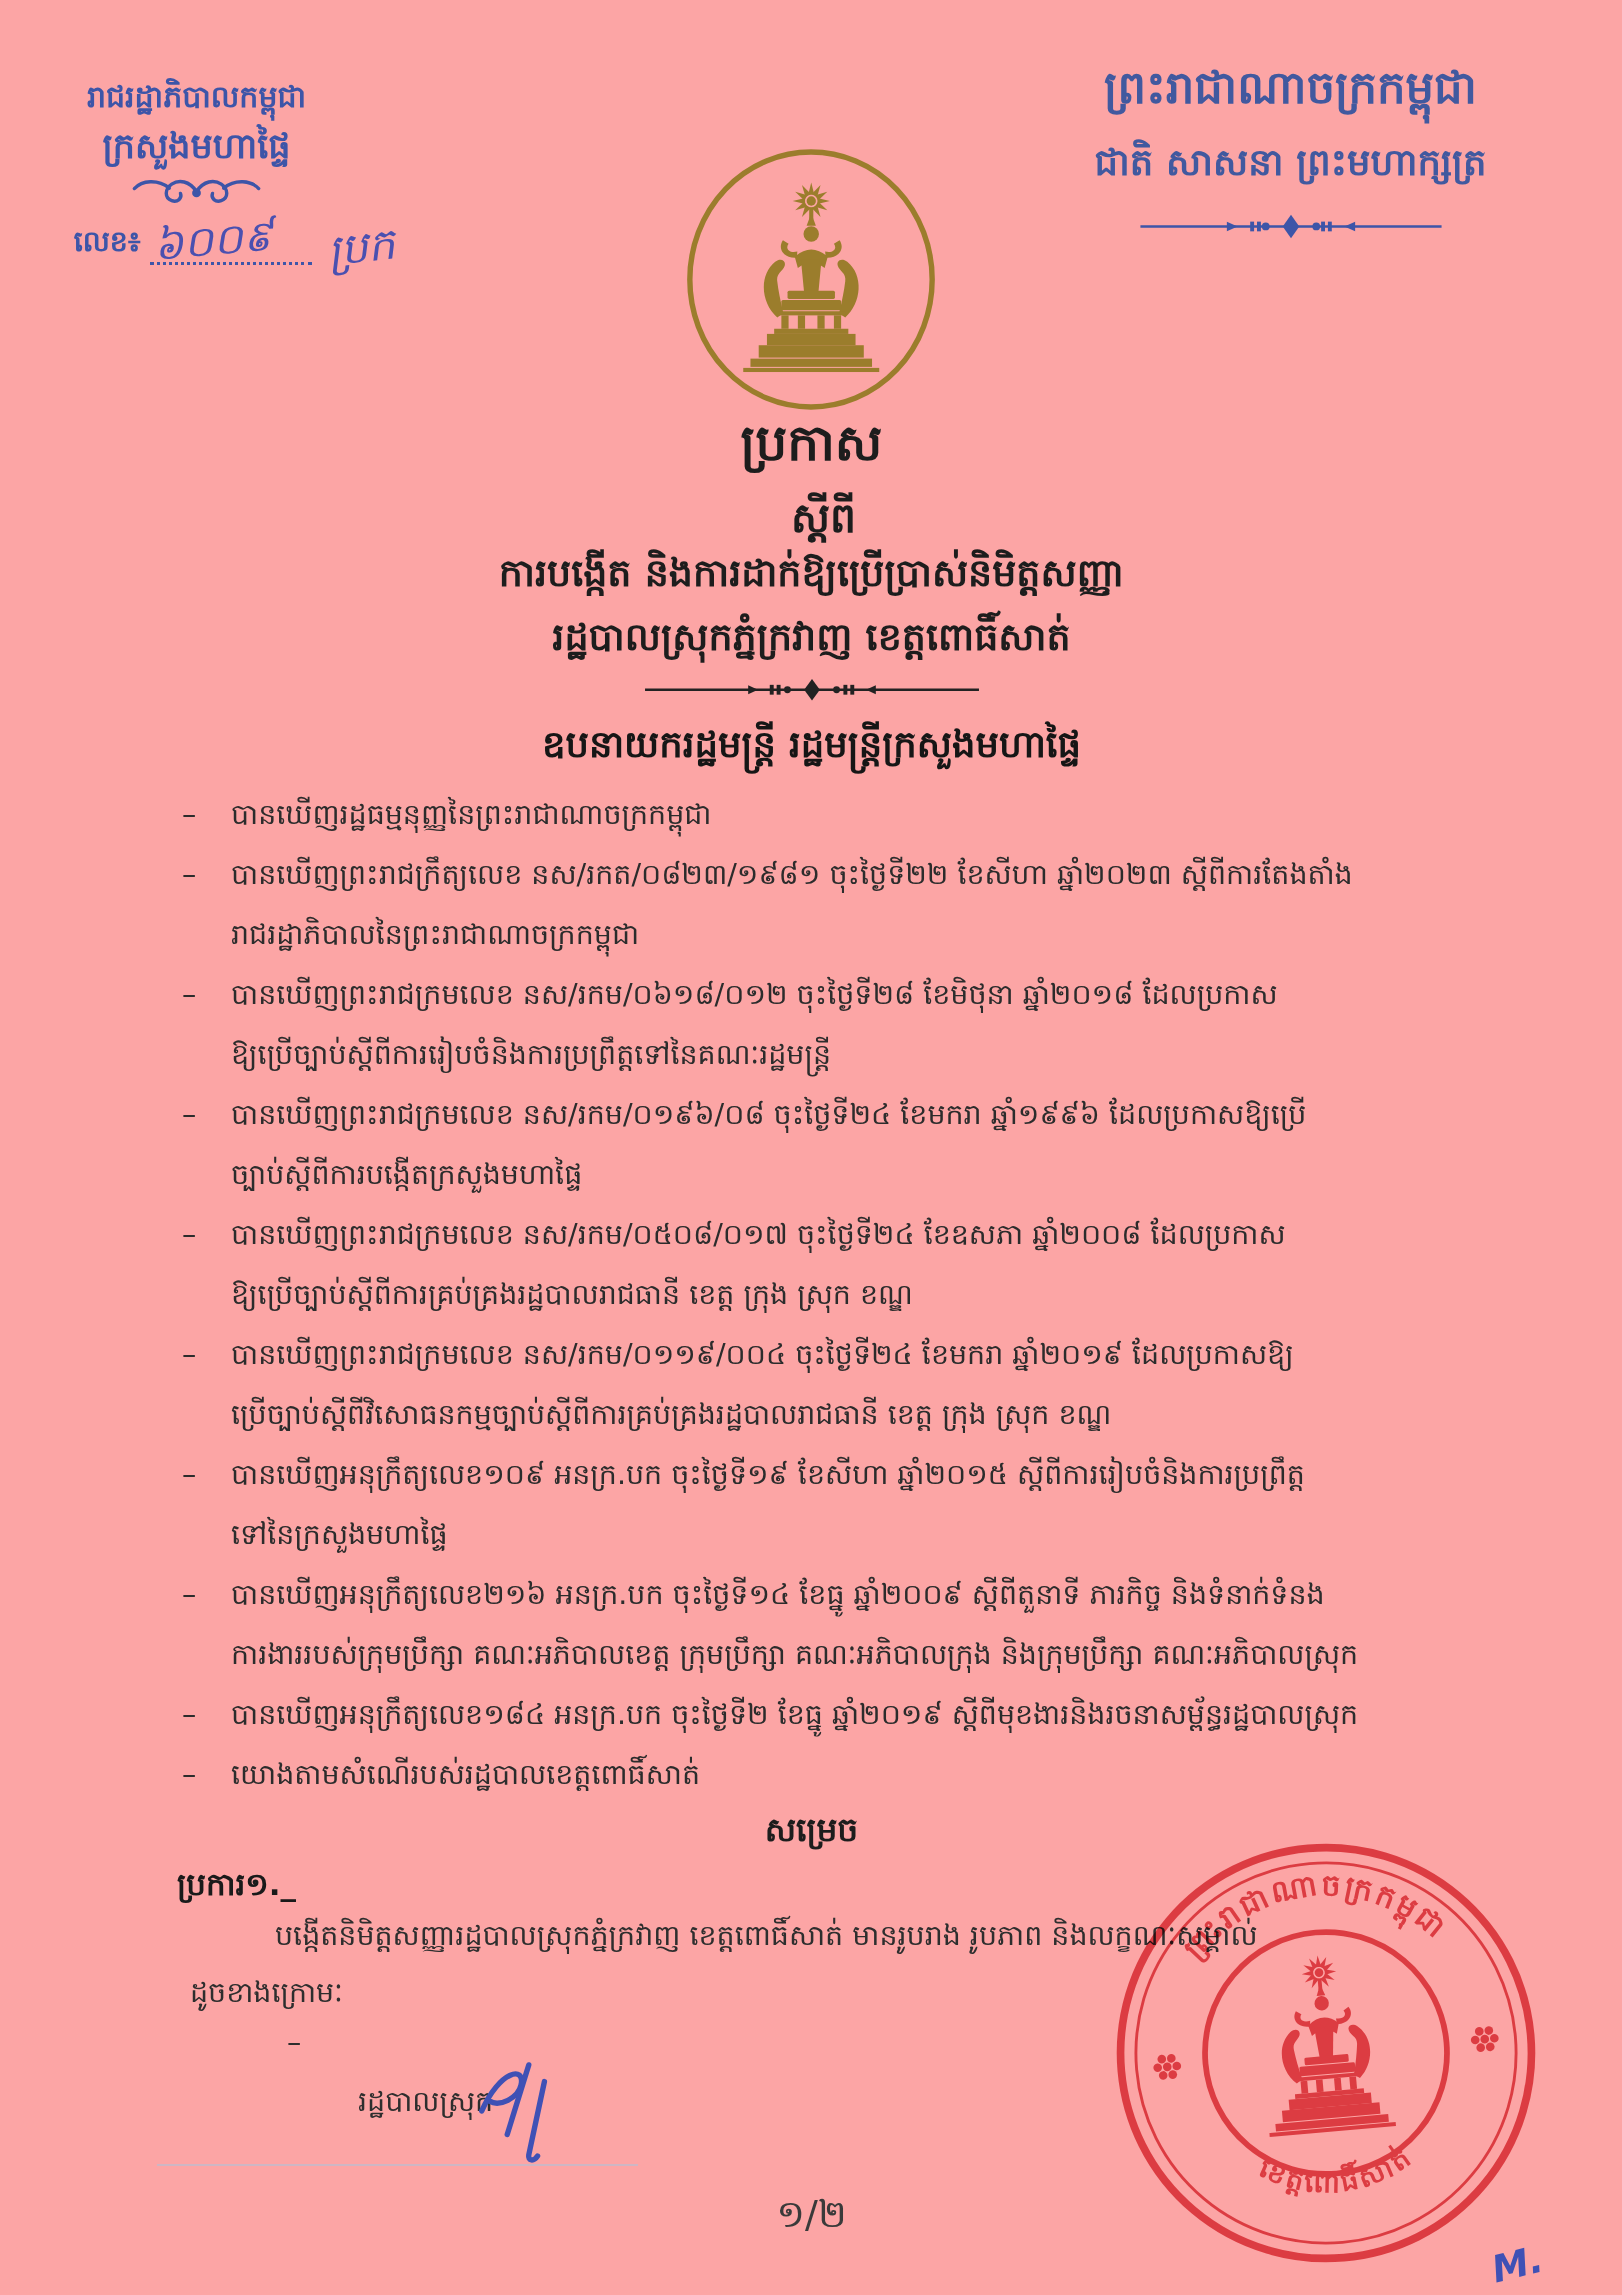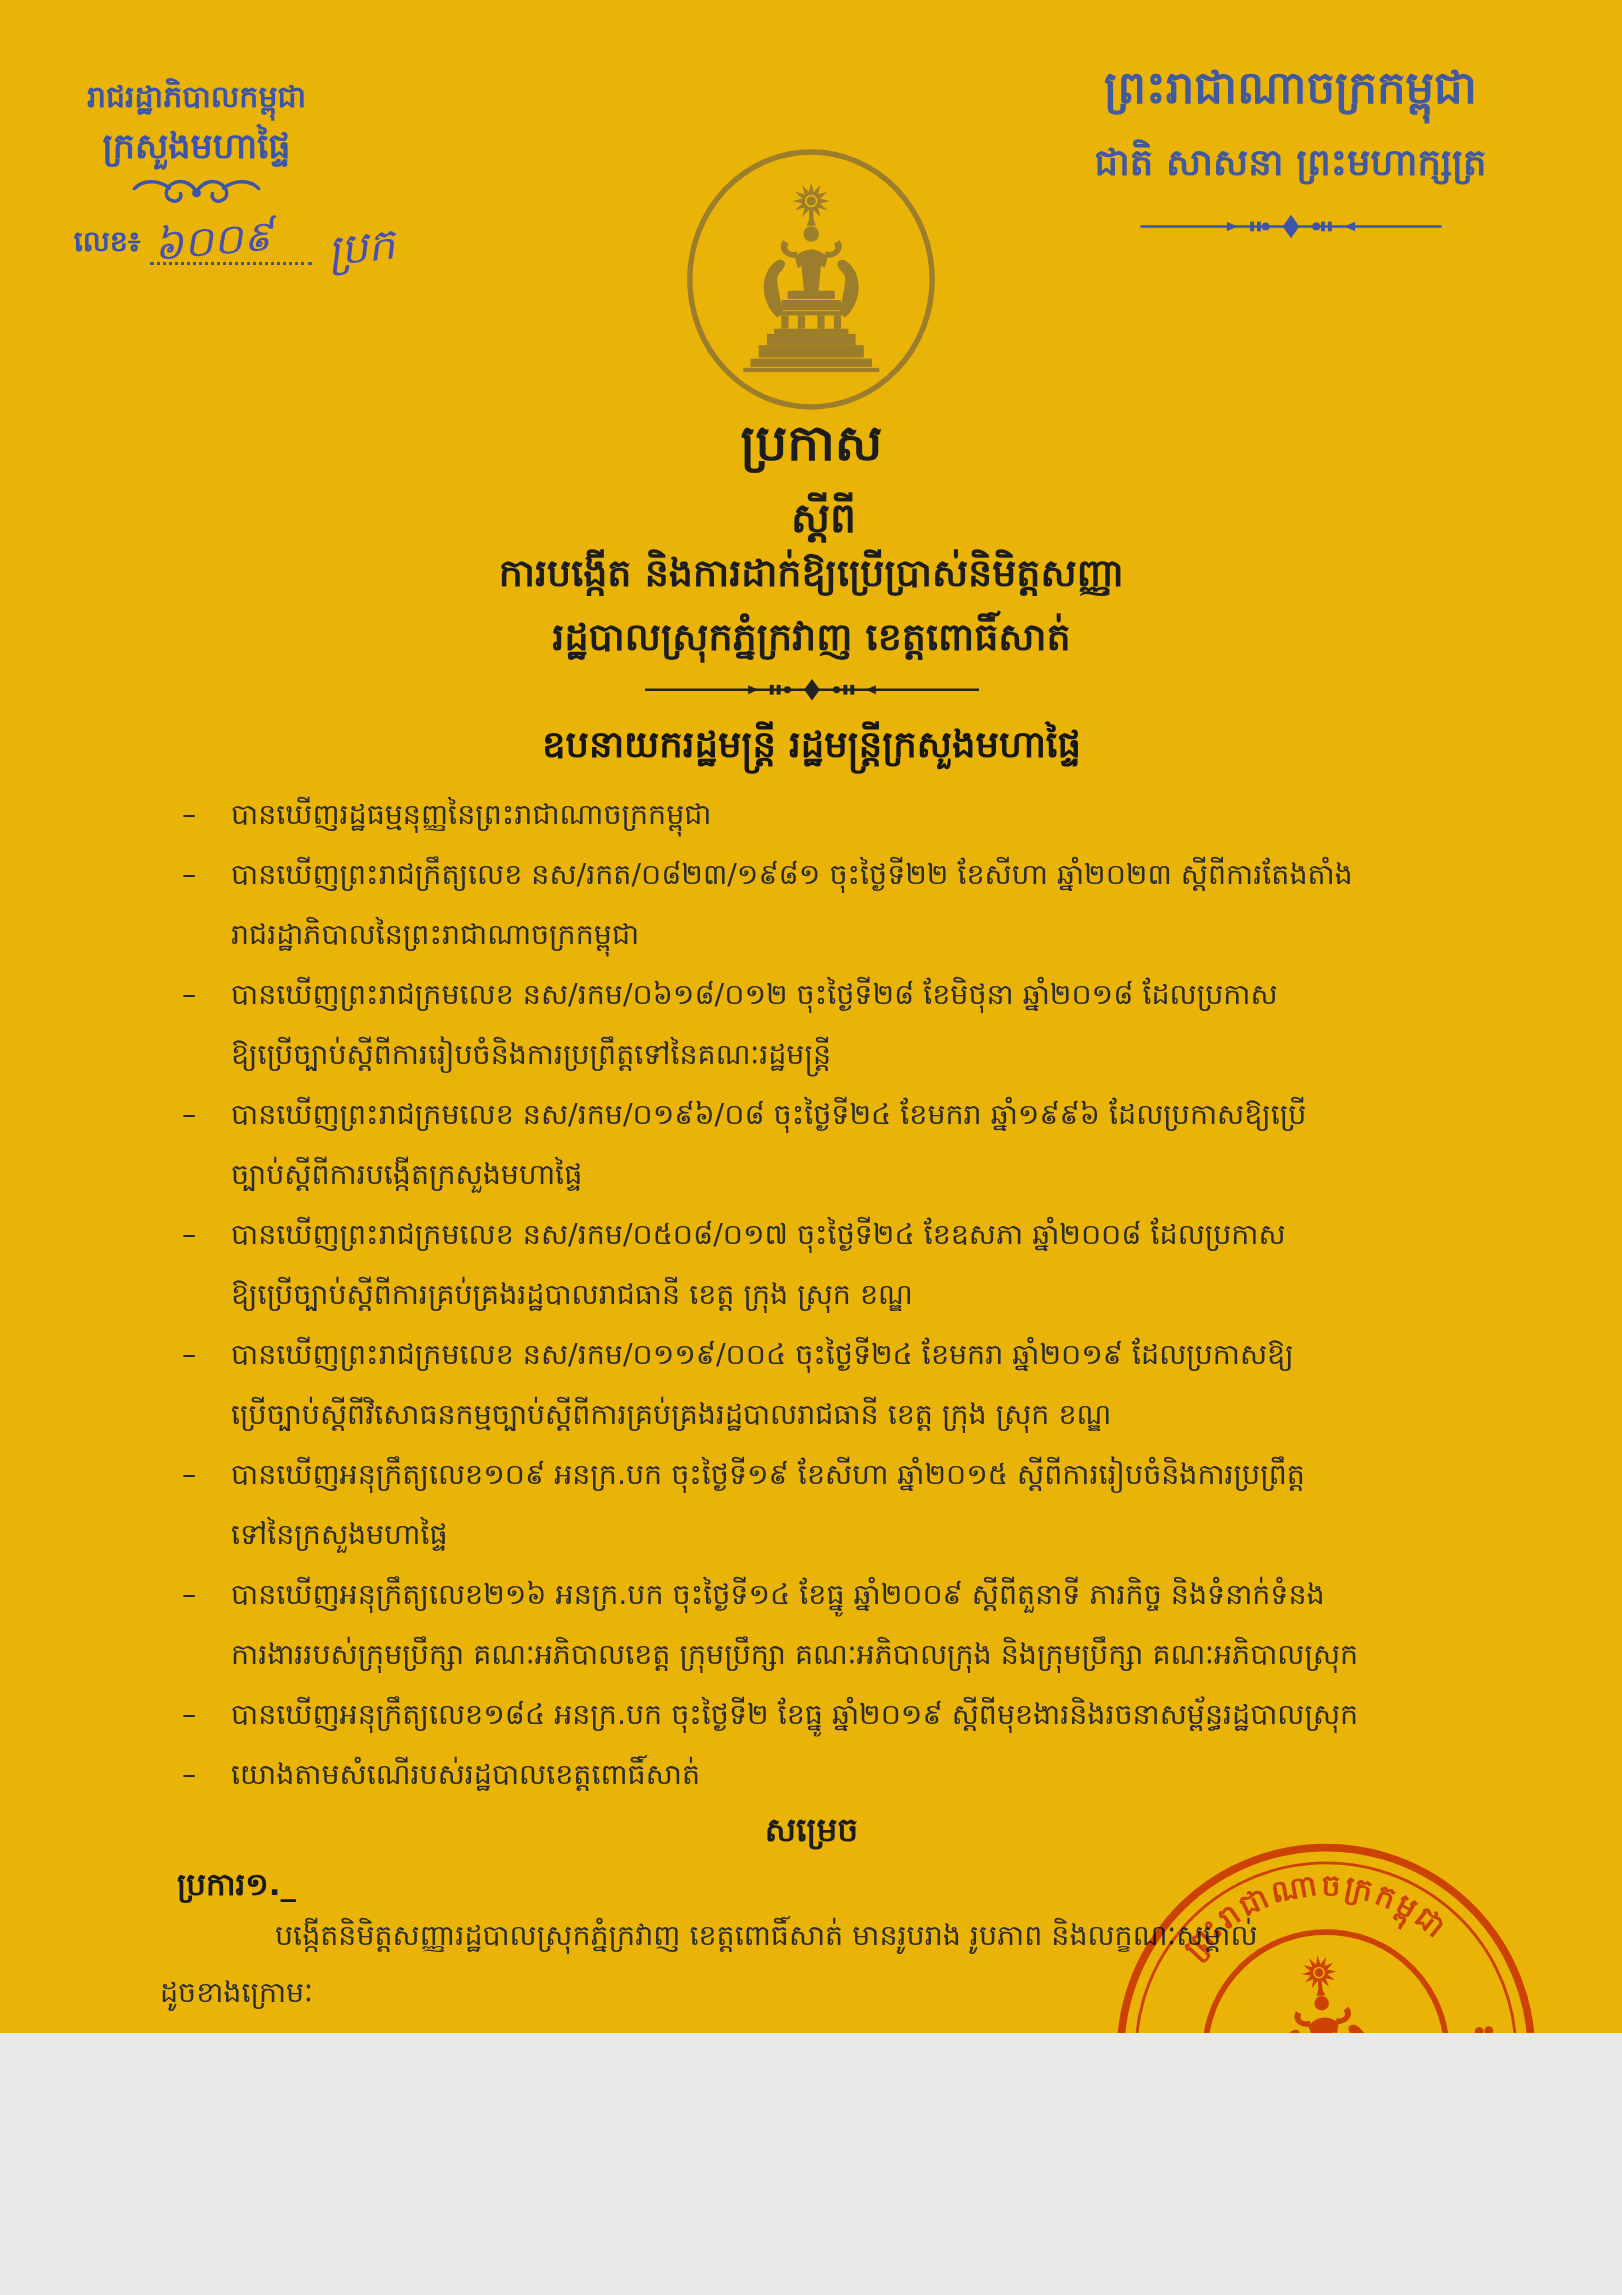--- a/index.html
+++ b/index.html
@@ -1,20 +1,20 @@
 <!DOCTYPE html>
 <html style="font-size:7.9px"><head>
 <meta charset="utf-8">
 <style>
   html,body{margin:0;padding:0;background:#e8e8e6;}
   .page{
     position:relative;
-    width:1623px;height:2033px;
+    width:1623px;height:2295px;
     margin:0 auto;
-    background:#eab308;
+    background:#fca5a5;
     overflow:hidden;
     font-family:"DejaVu Sans","Liberation Sans",sans-serif;
     color:#2e2e2e;
   }
   
   .hdr-left{position:absolute;left:59px;top:82px;width:275px;text-align:center;color:#3d55a8;}
   .hdr-left .l1{font-size:30px;font-weight:700;line-height:1.0;}
   .hdr-left .l2{font-size:35px;font-weight:700;line-height:1.0;margin-top:16.7px;}
   .hdr-left .flourish{margin-top:10.8px;}
   .lex-row{margin-top:12.8px;font-size:28.5px;font-weight:700;white-space:nowrap;text-align:left;padding-left:14.7px;}
@@ -38,21 +38,21 @@
   .tdivider{position:absolute;left:0;top:676px;width:1623px;text-align:center;}
   .sechead{position:absolute;left:0;top:721px;width:1623px;text-align:center;font-size:37px;font-weight:700;color:#161616;white-space:nowrap;}
   
   .body-lines{position:absolute;left:231px;top:785px;width:1296px;}
   .bline{position:relative;height:60px;line-height:60px;font-size:28.5px;white-space:nowrap;color:#2c2c2c;}
   .bline .dash{position:absolute;left:-49px;}
   
   .samrech{position:absolute;left:0;top:1809px;width:1623px;text-align:center;font-size:33px;font-weight:700;color:#1d1d1d;}
   .prakar1{position:absolute;left:177px;top:1865px;font-size:31px;font-weight:700;color:#1a1a1a;white-space:nowrap;}
   .p1{position:absolute;left:275px;top:1917px;font-size:28.5px;white-space:nowrap;}
-  .p2{position:absolute;left:160px;top:1974px;font-size:28.5px;white-space:nowrap;}
+  .p2{position:absolute;left:190px;top:1974px;font-size:28.5px;white-space:nowrap;}
   .s1{position:absolute;left:334px;top:2026px;font-size:28.5px;white-space:nowrap;}
   .s1 .dash{position:absolute;left:-47px;}
   .s2{position:absolute;left:334px;top:2083px;font-size:28.5px;white-space:nowrap;margin-left:24px;}
   .sig{position:absolute;left:471px;top:2052px;z-index:6;}
   
   .stamp{position:absolute;left:1110px;top:1837px;width:432px;height:432px;z-index:5;mix-blend-mode:multiply;opacity:.92;}
   
   .pagenum{position:absolute;left:0;top:2190px;width:1623px;text-align:center;font-size:38px;color:#3a3a3a;}
   .scanline{position:absolute;left:157px;top:2164px;width:481px;height:2px;background:rgba(150,205,235,.45);}
   .corner-mark{position:absolute;left:1492px;top:2243px;font-size:37px;font-weight:700;font-style:italic;color:#3f51b5;transform:rotate(-14deg);}

